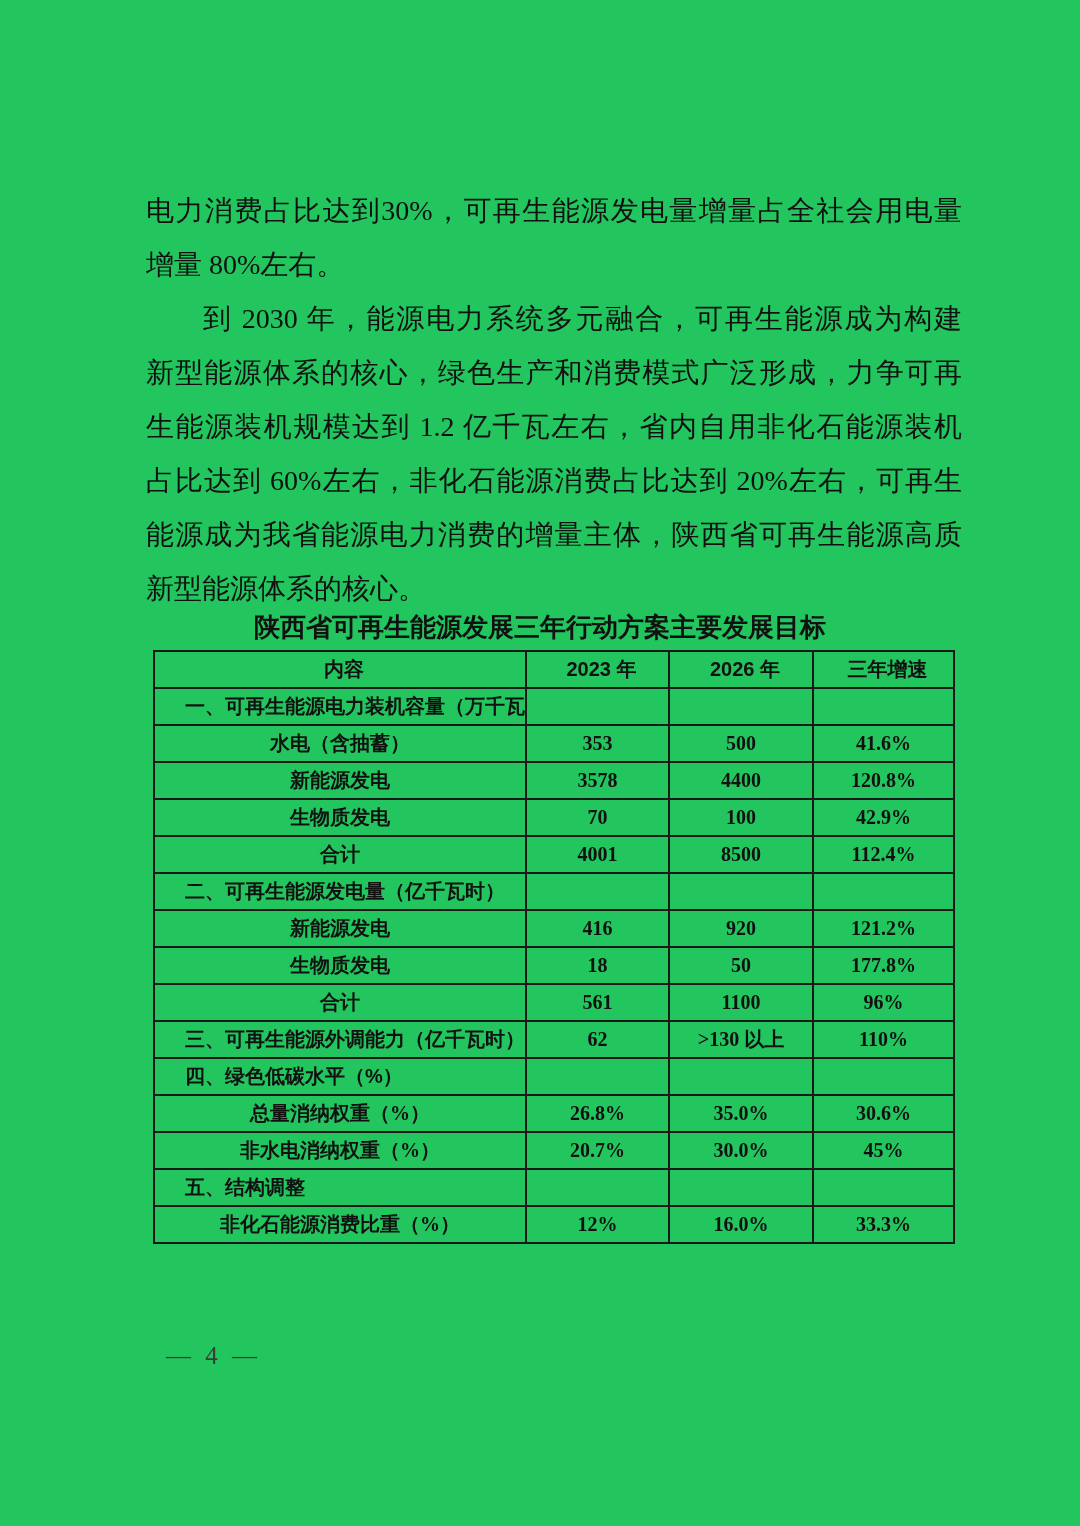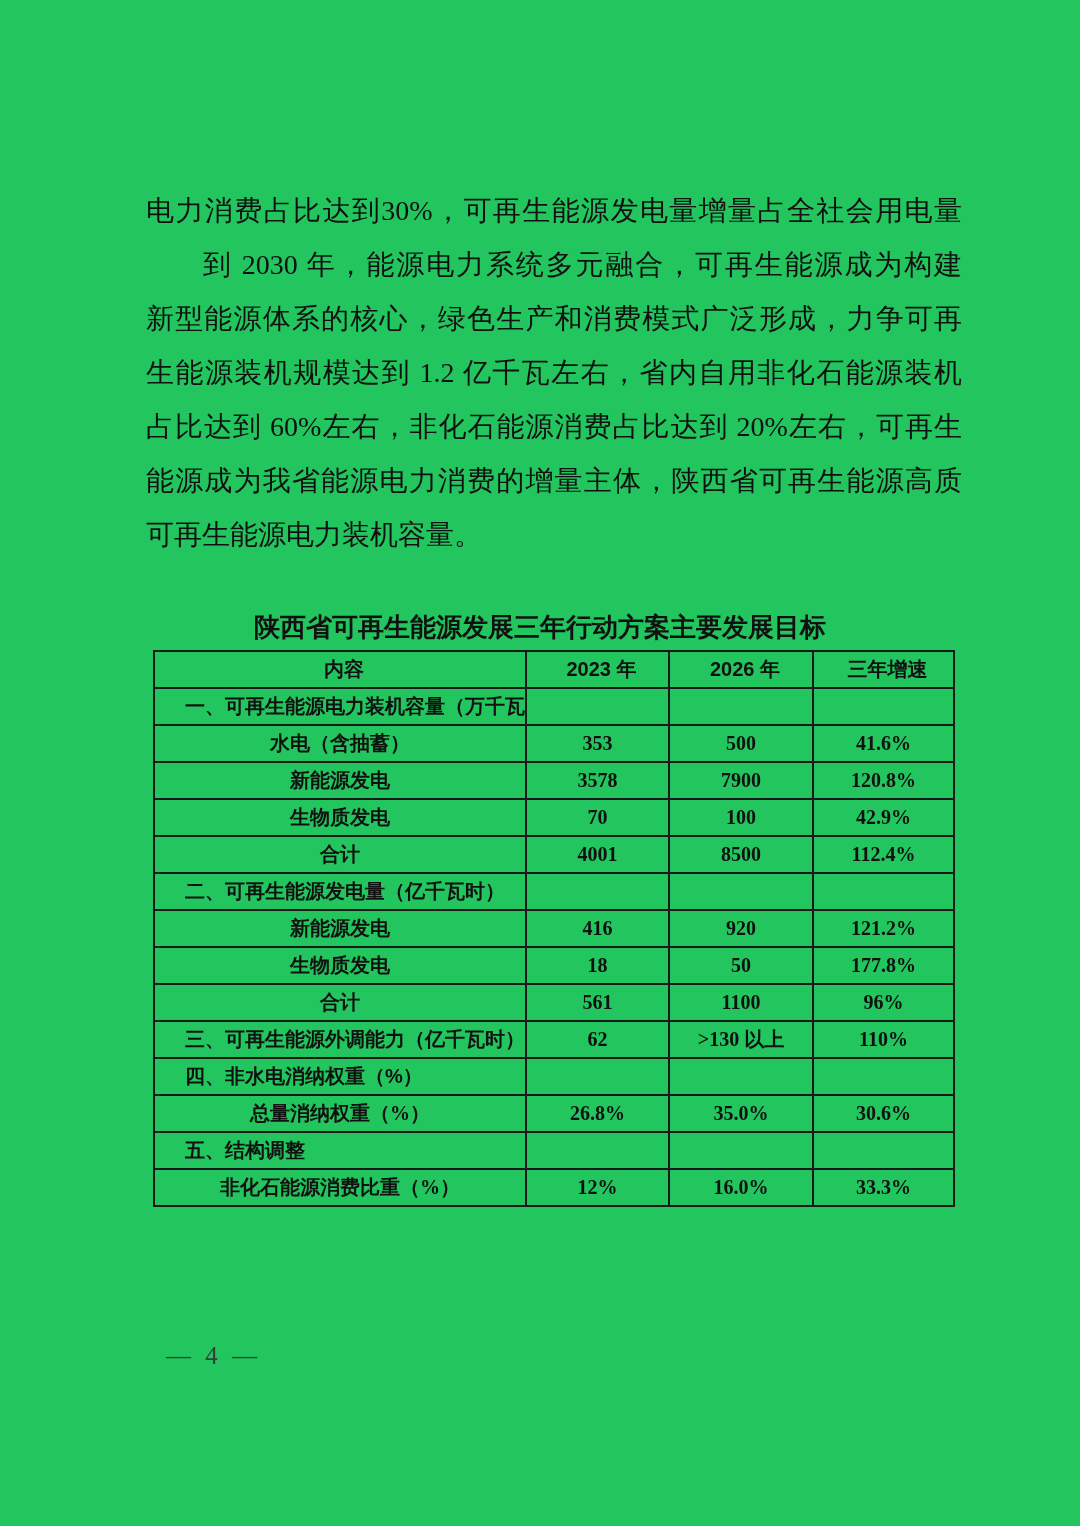--- a/index.html
+++ b/index.html
@@ -65,28 +65,29 @@
   }
 </style>
 </head>
 <body>
 
 <div class="page">
 
   <div class="body-text" id="paragraphs">
       <div>
         <div class="line">电力消费占比达到30%，可再生能源发电量增量占全社会用电量</div>
+        <div class="line para-last">增量 80%左右。</div>
       </div>
       <div>
         <div class="line indent">到 2030 年，能源电力系统多元融合，可再生能源成为构建</div>
         <div class="line">新型能源体系的核心，绿色生产和消费模式广泛形成，力争可再</div>
         <div class="line">生能源装机规模达到 1.2 亿千瓦左右，省内自用非化石能源装机</div>
         <div class="line">占比达到 60%左右，非化石能源消费占比达到 20%左右，可再生</div>
         <div class="line">能源成为我省能源电力消费的增量主体，陕西省可再生能源高质</div>
-        <div class="line para-last">可再生能源电力装机容量。</div>
+        <div class="line para-last">新型能源体系的核心。</div>
       </div>
     </div>
 
   <div class="table-title">陕西省可再生能源发展三年行动方案主要发展目标</div>
 
   <table class="goals">
     <colgroup>
       <col style="width:372px">
       <col style="width:143px">
       <col style="width:144px">
@@ -109,21 +110,21 @@
         </tr>
         <tr>
           <td class="row-label">水电（含抽蓄）</td>
           <td class="num">353</td>
           <td class="num">500</td>
           <td class="num">41.6%</td>
         </tr>
         <tr>
           <td class="row-label">新能源发电</td>
           <td class="num">3578</td>
-          <td class="num">7900</td>
+          <td class="num">4400</td>
           <td class="num">120.8%</td>
         </tr>
         <tr>
           <td class="row-label">生物质发电</td>
           <td class="num">70</td>
           <td class="num">100</td>
           <td class="num">42.9%</td>
         </tr>
         <tr>
           <td class="row-label">合计</td>
@@ -155,32 +156,38 @@
           <td class="num">1100</td>
           <td class="num">96%</td>
         </tr>
         <tr>
           <td class="section-label">三、可再生能源外调能力（亿千瓦时）</td>
           <td class="num">62</td>
           <td class="num">&gt;130 以上</td>
           <td class="num">110%</td>
         </tr>
         <tr>
-          <td class="section-label">四、非水电消纳权重（%）</td>
+          <td class="section-label">四、绿色低碳水平（%）</td>
           <td class="num"></td>
           <td class="num"></td>
           <td class="num"></td>
         </tr>
         <tr>
           <td class="row-label">总量消纳权重（%）</td>
           <td class="num">26.8%</td>
           <td class="num">35.0%</td>
           <td class="num">30.6%</td>
         </tr>
         <tr>
+          <td class="row-label">非水电消纳权重（%）</td>
+          <td class="num">20.7%</td>
+          <td class="num">30.0%</td>
+          <td class="num">45%</td>
+        </tr>
+        <tr>
           <td class="section-label">五、结构调整</td>
           <td class="num"></td>
           <td class="num"></td>
           <td class="num"></td>
         </tr>
         <tr>
           <td class="row-label">非化石能源消费比重（%）</td>
           <td class="num">12%</td>
           <td class="num">16.0%</td>
           <td class="num">33.3%</td>

